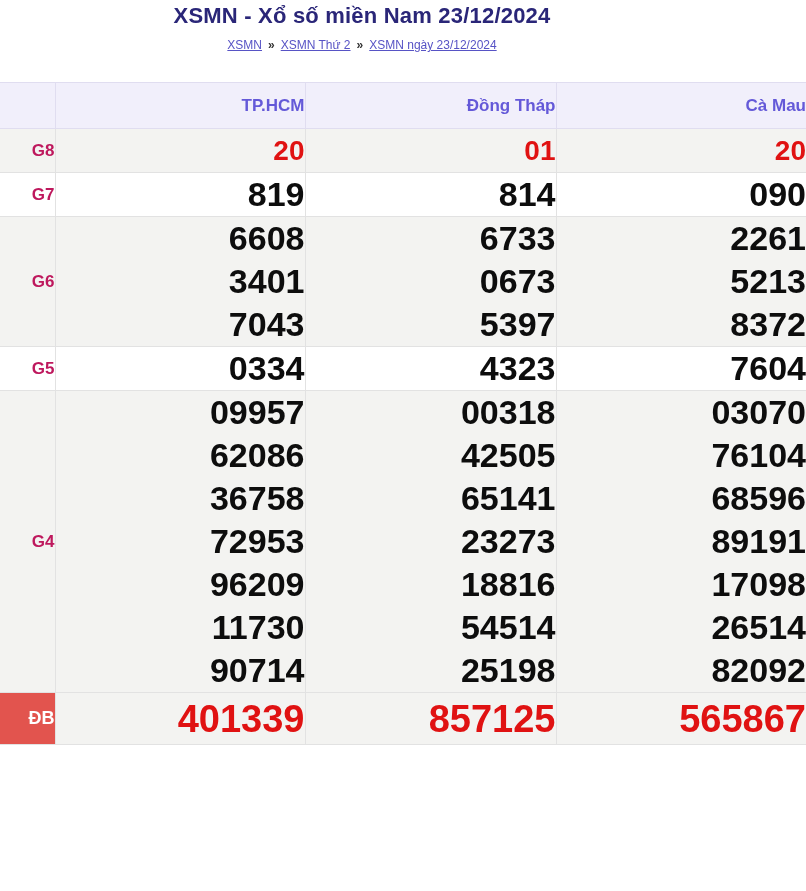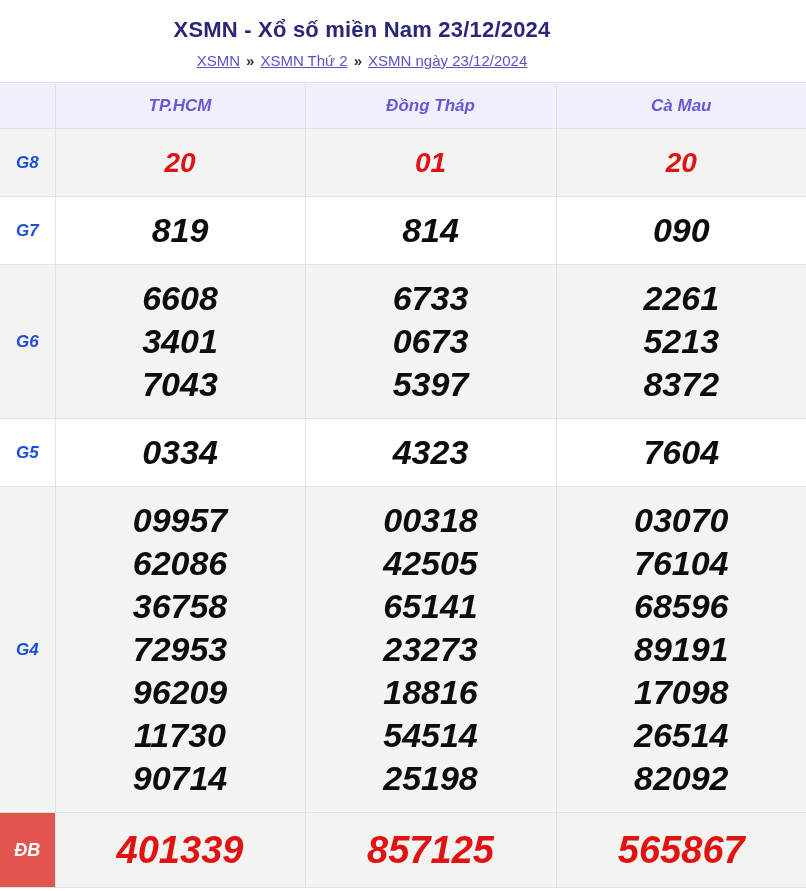--- a/index.html
+++ b/index.html
@@ -12,42 +12,42 @@
     --border-color:#e2e2e2;
     --number-color:#0d0d0d;
     --red-value:#e01212;
     --special-bg:#e2544e;
     --special-label-text:#ffffff;
   }
   *{box-sizing:border-box;margin:0;padding:0;}
   html,body{width:806px;background:#fff;font-family:"Liberation Sans",sans-serif;}
   body{overflow:hidden;}
 
-  .page-header{width:724px;text-align:center;padding-top:17px;height:82px;}
+  .page-header{width:724px;text-align:center;padding-top:3px;height:82px;}
   .page-title{font-size:22px;font-weight:bold;color:var(--title-color);letter-spacing:.2px;}
-  .breadcrumb{margin-top:9px;font-size:15px;color:#333;}
+  .breadcrumb{margin-top:9px;font-size:12px;color:#333;}
   .breadcrumb a{color:var(--link-color);text-decoration:underline;cursor:pointer;}
   .breadcrumb .sep{color:#333;margin:0 6px;font-weight:bold;}
 
   table.results{width:806px;border-collapse:collapse;table-layout:fixed;}
   col.c-label{width:55px;}
   col.c-1{width:250px;}
   col.c-2{width:251px;}
   col.c-3{width:250px;}
 
-  th,td{border:1px solid var(--border-color);text-align:center;vertical-align:middle;padding:12px;font-style:italic;}
+  th,td{border:1px solid var(--border-color);text-align:right;vertical-align:middle;padding:0;}
   table.results tr td:first-child, table.results tr th:first-child{border-left:none;}
   table.results tr td:last-child, table.results tr th:last-child{border-right:none;}
 
   thead th{background:var(--header-bg);color:var(--header-text);font-size:17px;font-weight:bold;height:46px;border-color:#e0ddf0;}
 
   tr.row-gray td{background:var(--row-gray);}
   tr.row-white td{background:var(--row-white);}
 
-  td.prize{font-size:17px;font-weight:bold;color:#1d4ed8;}
+  td.prize{font-size:17px;font-weight:bold;color:#be185d;}
   .num{font-size:34px;font-weight:bold;color:var(--number-color);line-height:41px;padding:1px 0;}
   .num.red{color:var(--red-value);font-size:28px;}
   tr.row-special td{height:52px;}
   tr.row-special td.prize{background:var(--special-bg);color:var(--special-label-text);font-size:18px;}
   .num.special{color:var(--red-value);font-size:38px;line-height:50px;padding:0;}
 </style>
 </head>
 <body>
 
 <div class="page-header">

